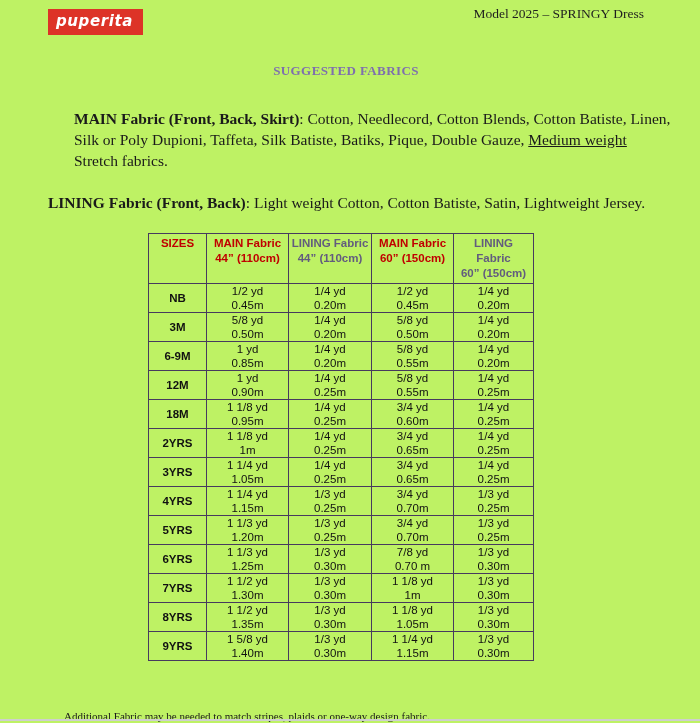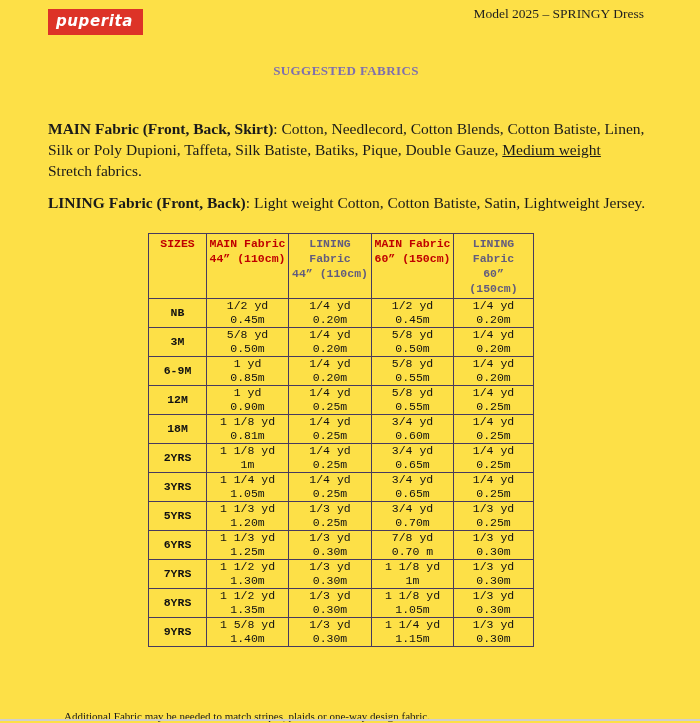--- a/index.html
+++ b/index.html
@@ -5,46 +5,46 @@
   :root{
     --logo-red:#dd3327;
     --table-red:#c00000;
     --heading-purple:#7e6fae;
     --lining-purple:#625c7e;
     --border-purple:#473a5e;
     --text-black:#1a1a1a;
   }
   html,body{margin:0;padding:0;background:#ffffff;}
   .page{
-    position:relative;width:700px;height:723px;background:#fde047;
+    position:relative;width:700px;height:723px;background:#bef264;
     font-family:"Liberation Serif", serif;color:var(--text-black);overflow:hidden;
   }
   .logo{
     position:absolute;left:48px;top:9px;background:var(--logo-red);color:#ffffff;
     font-family:"DejaVu Sans", sans-serif;font-style:italic;font-weight:bold;
     font-size:15px;line-height:17px;padding:4px 10px 5px 8px;letter-spacing:0.6px;
   }
   .model-line{
     position:absolute;top:6px;right:56px;font-size:13.5px;color:#1f1f1f;white-space:nowrap;
   }
   .heading{
     position:absolute;top:63px;left:0;width:692px;margin:0;text-align:center;
     font-size:13px;font-weight:bold;letter-spacing:0.4px;color:var(--heading-purple);
   }
   .para{
     position:absolute;left:48px;width:599px;margin:0;
     font-size:15.5px;line-height:21px;color:var(--text-black);
   }
-  #para-main{top:118px;}
+  #para-main{top:108px;margin-left:26px;}
   #para-lining{top:192px;}
   .para b{font-weight:bold;}
   .para u{text-decoration:underline;}
   table.fab{
     position:absolute;left:148px;top:233px;border-collapse:collapse;
-    font-family:Liberation Mono, monospace;font-size:11.5px;text-align:center;
+    font-family:Liberation Sans, sans-serif;font-size:11.5px;text-align:center;
     color:#111111;table-layout:fixed;border-radius:25px;
   }
   table.fab th,table.fab td{border:1.5px solid var(--border-purple);overflow:hidden;}
   table.fab th{font-weight:bold;line-height:15px;padding:2px 2px;vertical-align:top;}
   table.fab th.red{color:var(--table-red);}
   table.fab th.purple{color:var(--lining-purple);}
   table.fab td{line-height:14px;height:28px;padding:0 2px;vertical-align:middle;}
   table.fab td.size{font-weight:bold;margin-left:28px;}
   .footer-note{
     position:absolute;left:48px;top:694px;margin:16px;font-size:11px;color:var(--text-black);
@@ -173,21 +173,21 @@
           </td>
           <td>
             <div>1/4 yd</div>
             <div>0.25m</div>
           </td>
         </tr>
         <tr>
           <td class="size">18M</td>
           <td>
             <div>1 1/8 yd</div>
-            <div>0.81m</div>
+            <div>0.95m</div>
           </td>
           <td>
             <div>1/4 yd</div>
             <div>0.25m</div>
           </td>
           <td>
             <div>3/4 yd</div>
             <div>0.60m</div>
           </td>
           <td>
@@ -227,20 +227,39 @@
           <td>
             <div>3/4 yd</div>
             <div>0.65m</div>
           </td>
           <td>
             <div>1/4 yd</div>
             <div>0.25m</div>
           </td>
         </tr>
         <tr>
+          <td class="size">4YRS</td>
+          <td>
+            <div>1 1/4 yd</div>
+            <div>1.15m</div>
+          </td>
+          <td>
+            <div>1/3 yd</div>
+            <div>0.25m</div>
+          </td>
+          <td>
+            <div>3/4 yd</div>
+            <div>0.70m</div>
+          </td>
+          <td>
+            <div>1/3 yd</div>
+            <div>0.25m</div>
+          </td>
+        </tr>
+        <tr>
           <td class="size">5YRS</td>
           <td>
             <div>1 1/3 yd</div>
             <div>1.20m</div>
           </td>
           <td>
             <div>1/3 yd</div>
             <div>0.25m</div>
           </td>
           <td>

